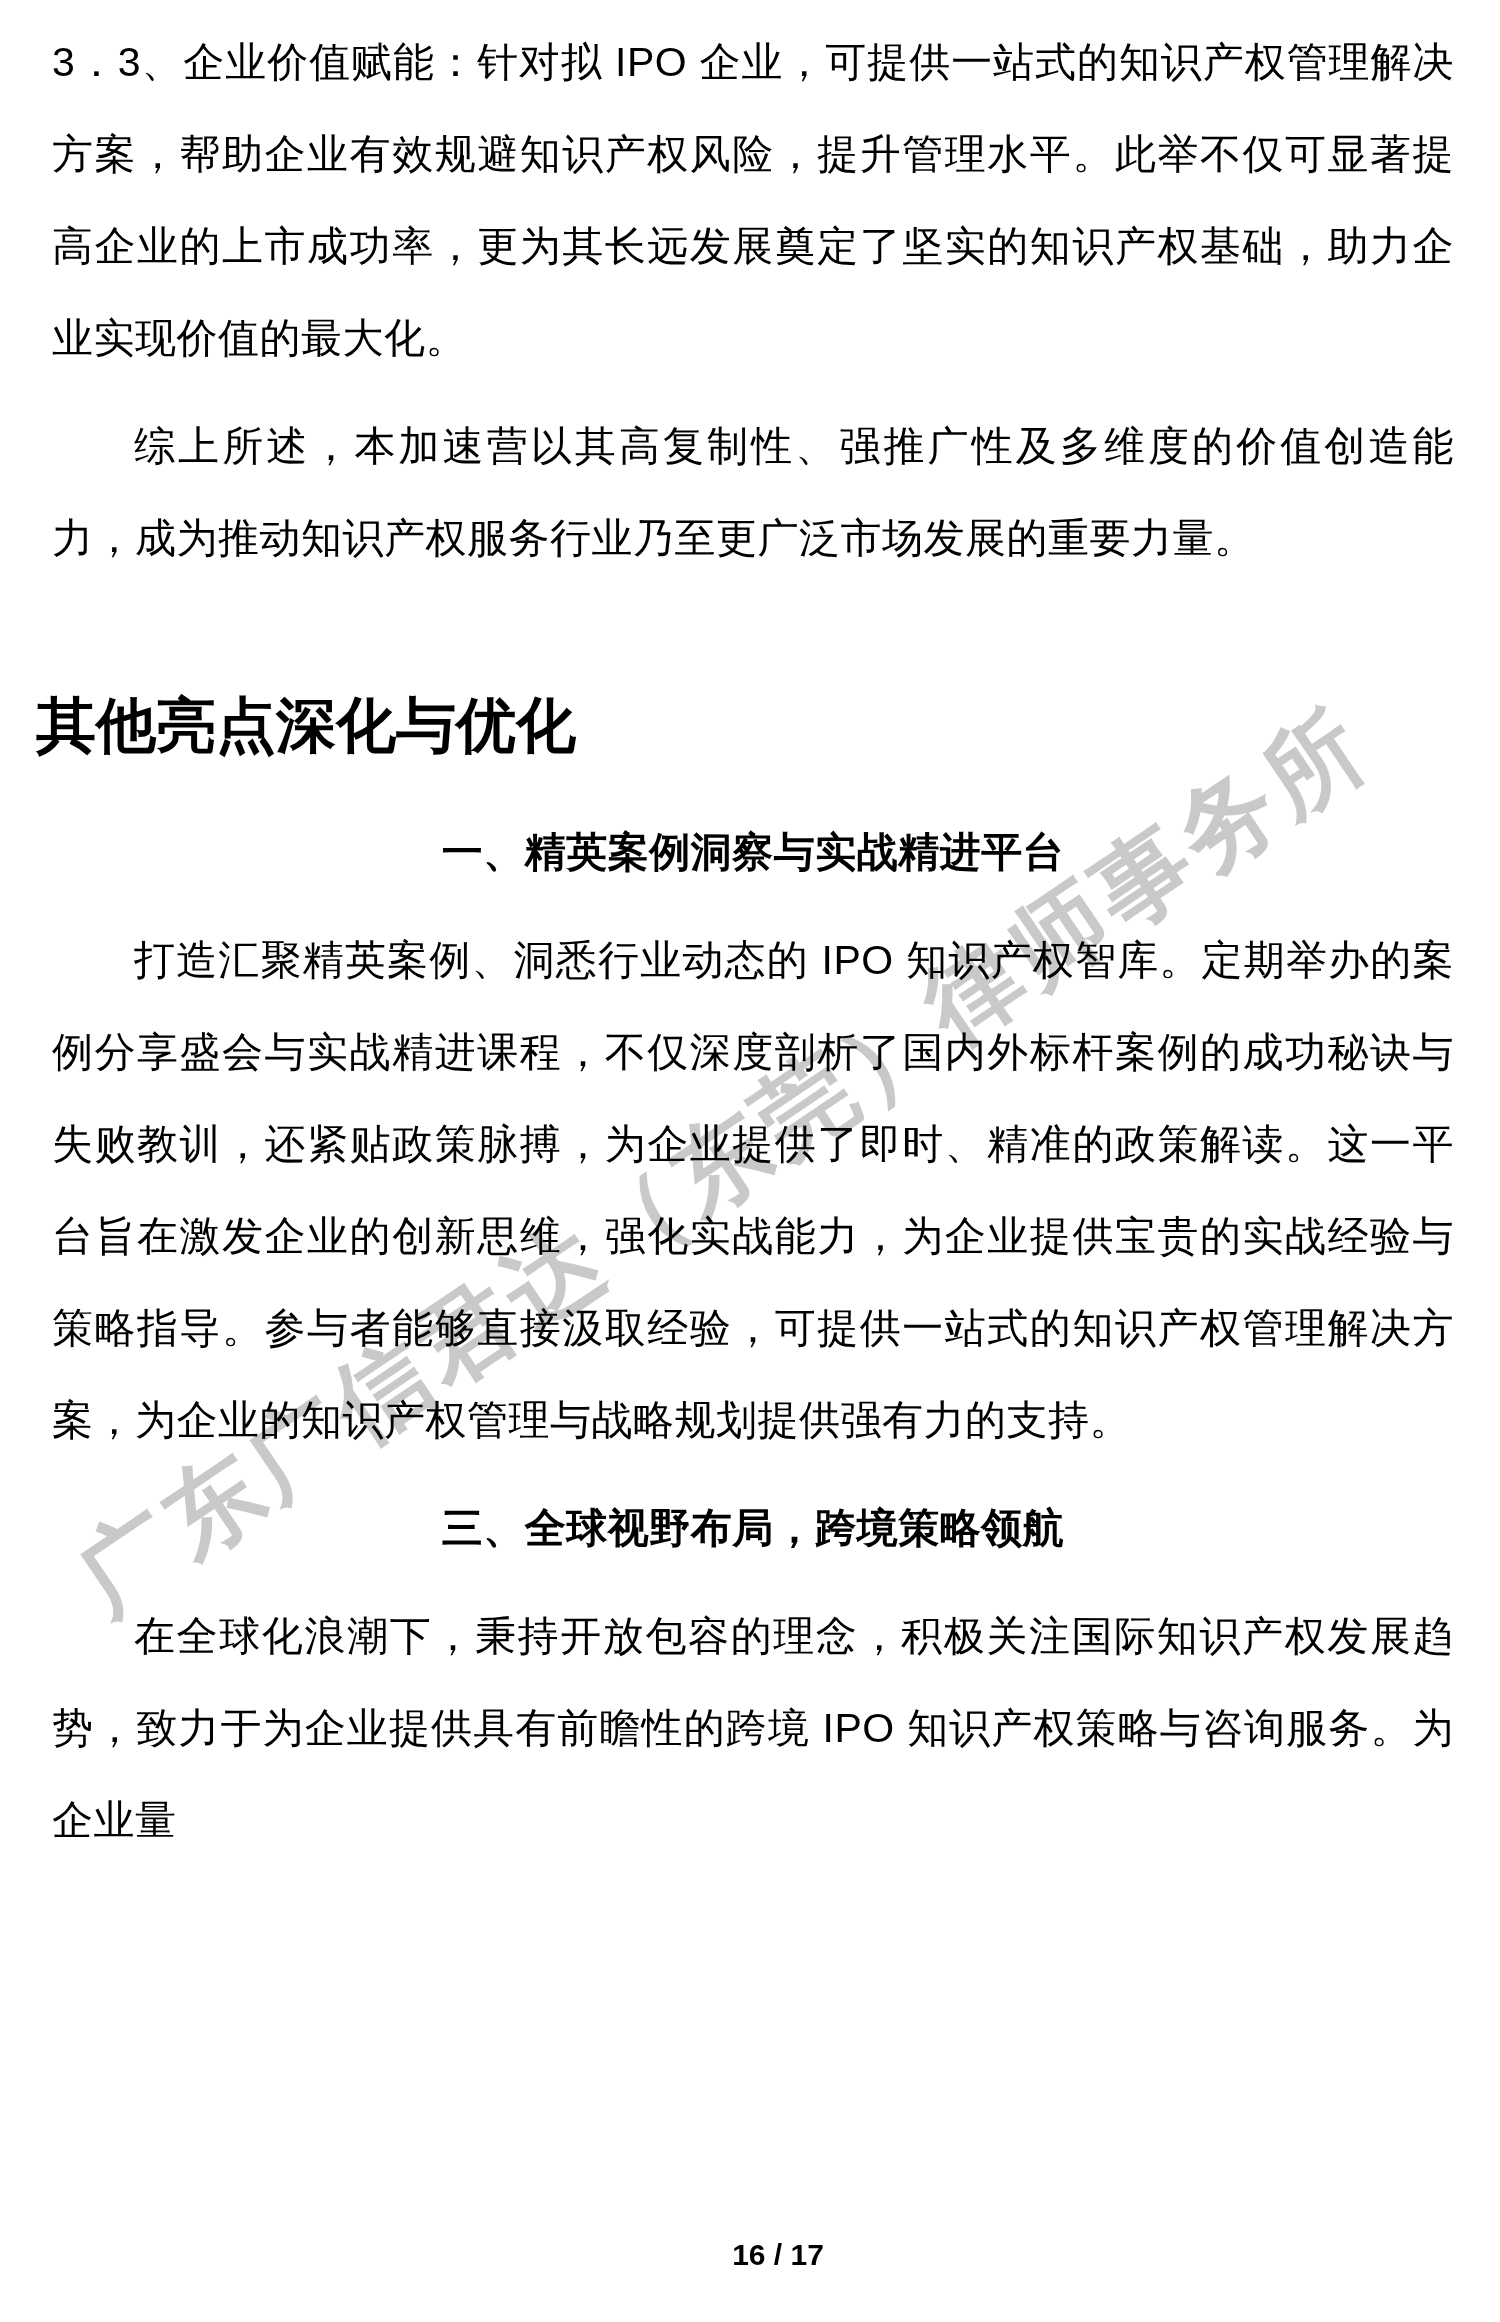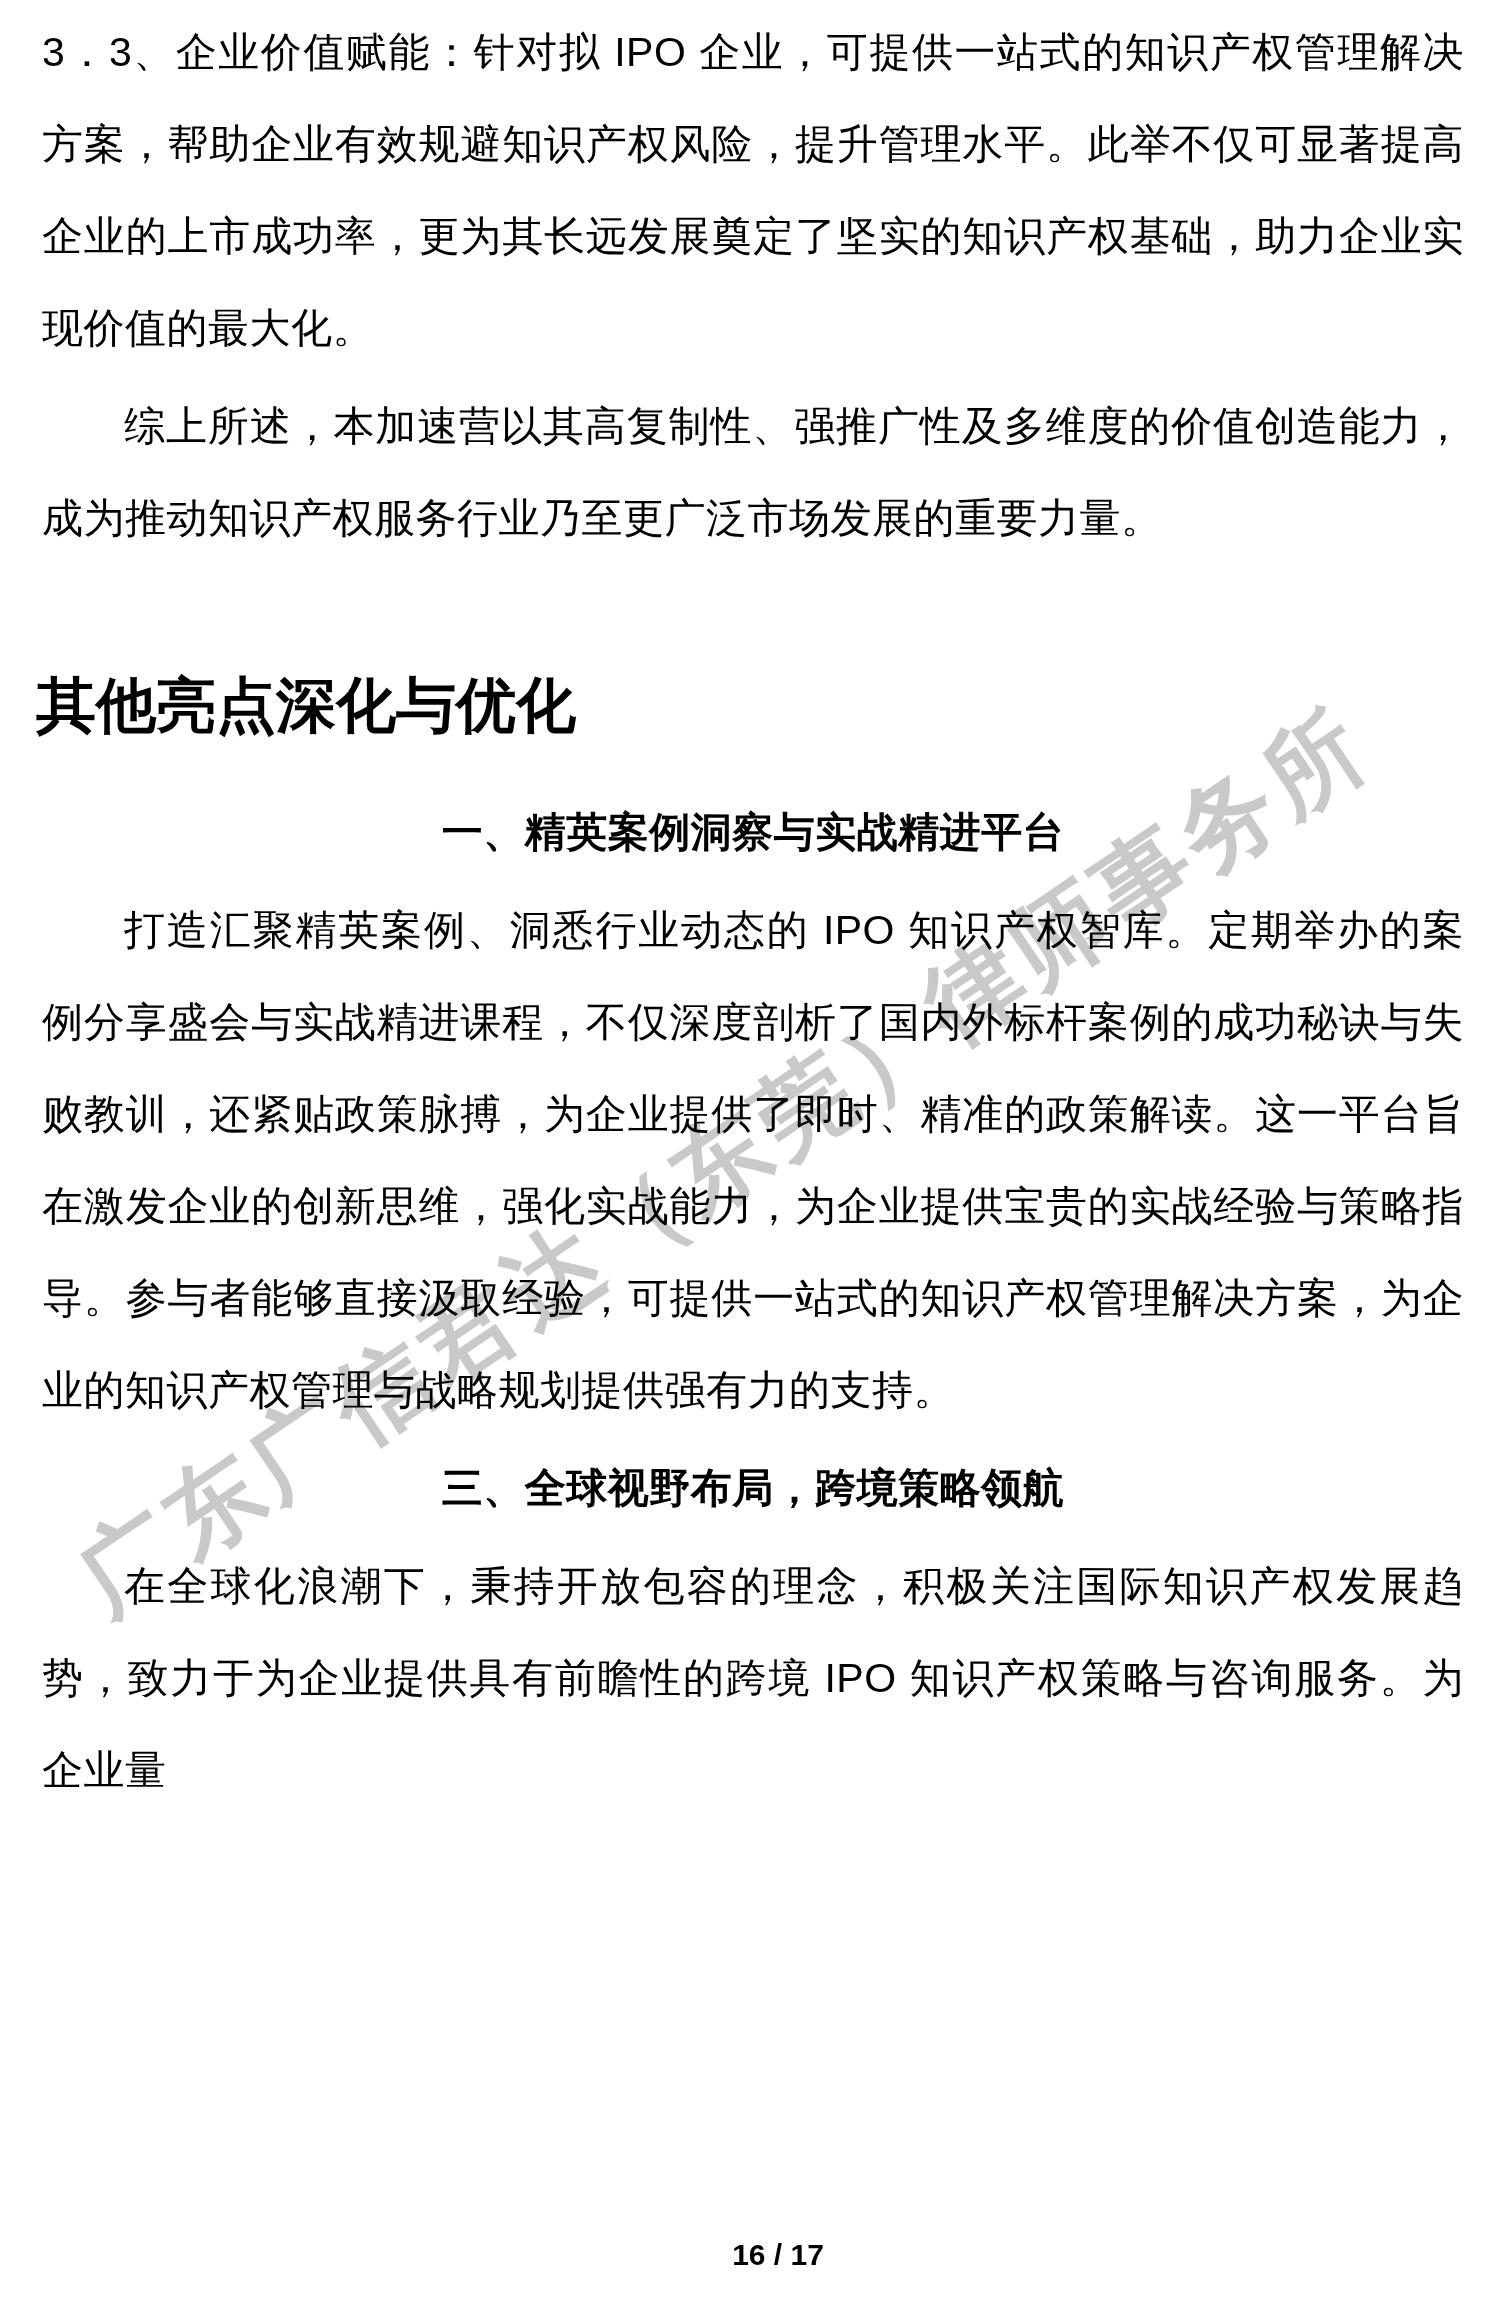--- a/index.html
+++ b/index.html
@@ -28,21 +28,21 @@
   }
   .content {
     position: relative;
     z-index: 1;
     padding: 0 30px 0 36px;
   }
   .body-text {
     font-size: 41px;
     line-height: 92px;
     text-align: justify;
-    margin: 6px;
+    margin: 16px;
     letter-spacing: 0.5px;
   }
   .indent { text-indent: 2em; }
   .no-indent { text-indent: 0; }
   h1.main-heading {
     font-family: "Liberation Serif", "DejaVu Serif", serif;
     font-size: 60px;
     font-weight: bold;
     line-height: 84px;
     margin: 100px 0 38px 0;

